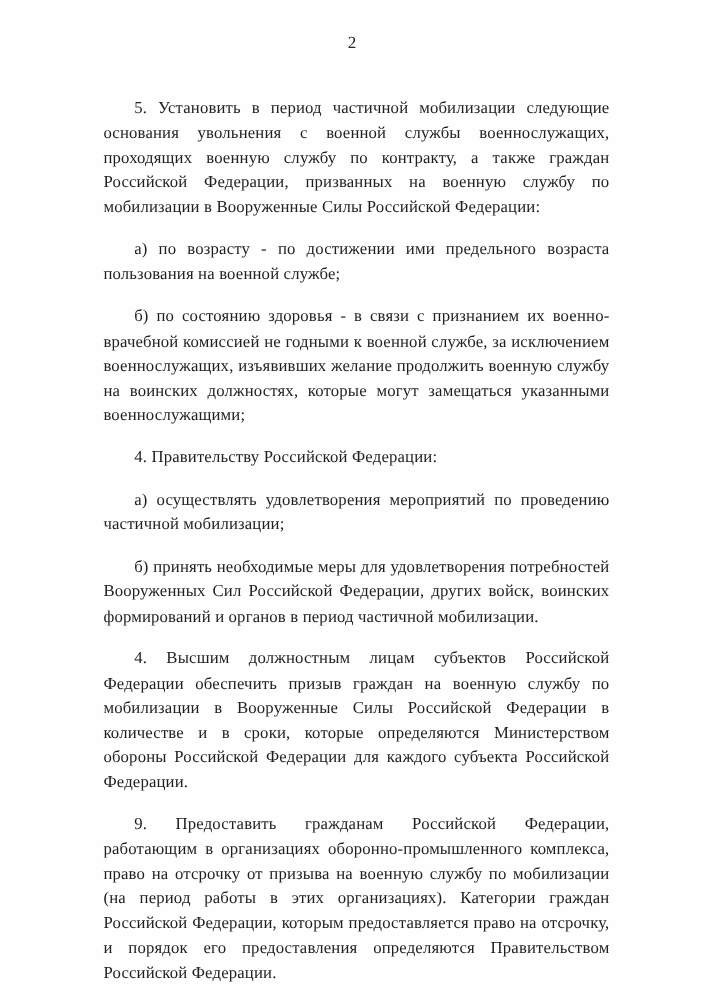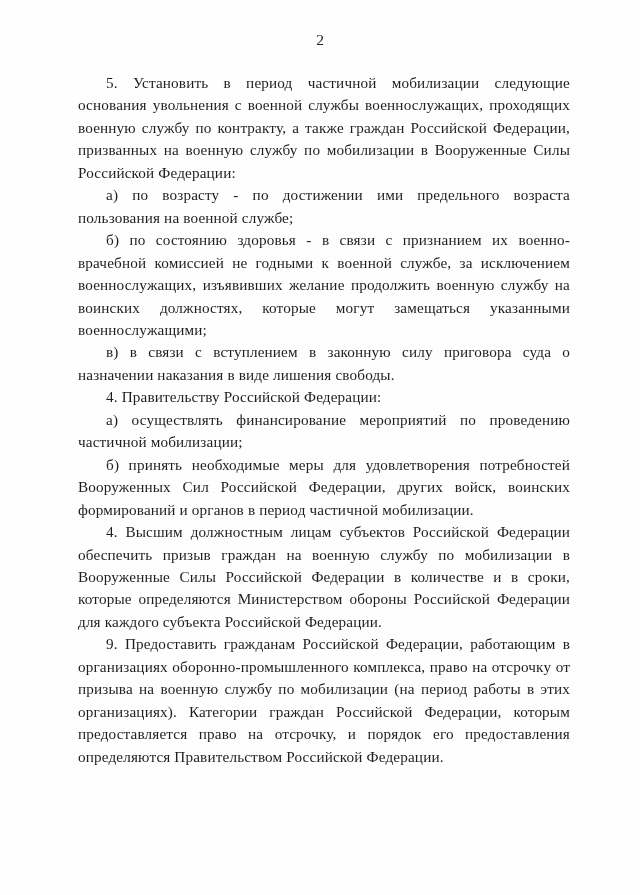--- a/index.html
+++ b/index.html
@@ -26,21 +26,21 @@
     line-height: 20px;
     color: #242424;
   }
   .body-text {
     position: absolute;
     top: 72px;
     left: 78px;
     width: 492px;
   }
   p.para {
-    margin: 0;
+    margin: 16px;
     padding: 0;
     text-align: justify;
     text-justify: inter-word;
     text-indent: 28px;
     font-size: 15.2px;
     line-height: 22.45px;
     color: #1e1e1e;
     letter-spacing: 0.01em;
     hyphens: manual;
   }
@@ -56,25 +56,24 @@
   <div class="page-number">2</div>
 
   <div class="body-text">
 
     <p class="para last-flush">5. Установить в период частичной мобилизации следующие основания увольнения с военной службы военнослужащих, проходящих военную службу по контракту, а также граждан Российской Федерации, призванных на военную службу по мобилизации в Вооруженные Силы Российской Федерации:</p>
 
     <p class="para last-flush">а) по возрасту - по достижении ими предельного возраста пользования на военной службе;</p>
 
     <p class="para last-flush">б) по состоянию здоровья - в связи с признанием их военно-врачебной комиссией не годными к военной службе, за исключением военнослужащих, изъявивших желание продолжить военную службу на воинских должностях, которые могут замещаться указанными военнослужащими;</p>
 
-    <p class="para last-flush">в) в связи с вступлением в законную силу приговора суда о назначении наказания в виде лишения свободы.</p>
 
     <p class="para last-flush">4. Правительству Российской Федерации:</p>
 
-    <p class="para last-flush">а) осуществлять финансирование мероприятий по проведению частичной мобилизации;</p>
+    <p class="para last-flush">а) осуществлять удовлетворения мероприятий по проведению частичной мобилизации;</p>
 
     <p class="para last-flush">б) принять необходимые меры для удовлетворения потребностей Вооруженных Сил Российской Федерации, других войск, воинских формирований и органов в период частичной мобилизации.</p>
 
 
     <p class="para last-flush">4. Высшим должностным лицам субъектов Российской Федерации обеспечить призыв граждан на военную службу по мобилизации в Вооруженные Силы Российской Федерации в количестве и в сроки, которые определяются Министерством обороны Российской Федерации для каждого субъекта Российской Федерации.</p>
 
     <p class="para last-flush">9. Предоставить гражданам Российской Федерации, работающим в организациях оборонно-промышленного комплекса, право на отсрочку от призыва на военную службу по мобилизации (на период работы в этих организациях). Категории граждан Российской Федерации, которым предоставляется право на отсрочку, и порядок его предоставления определяются Правительством Российской Федерации.</p>
 
   </div>
 </div>

